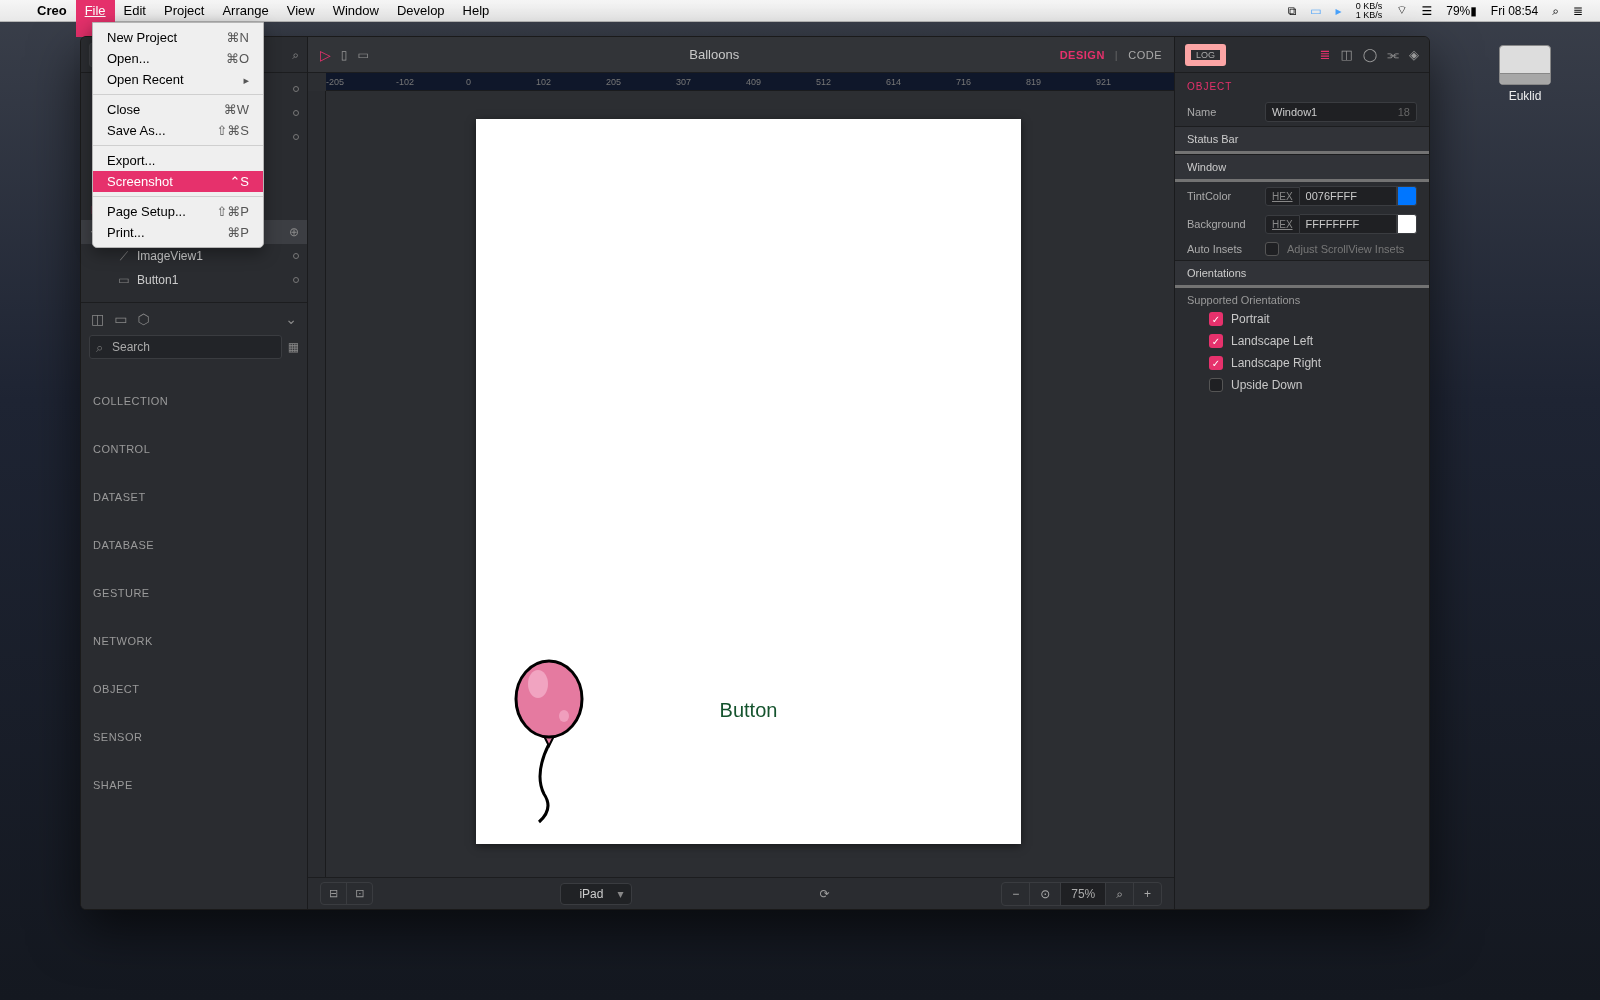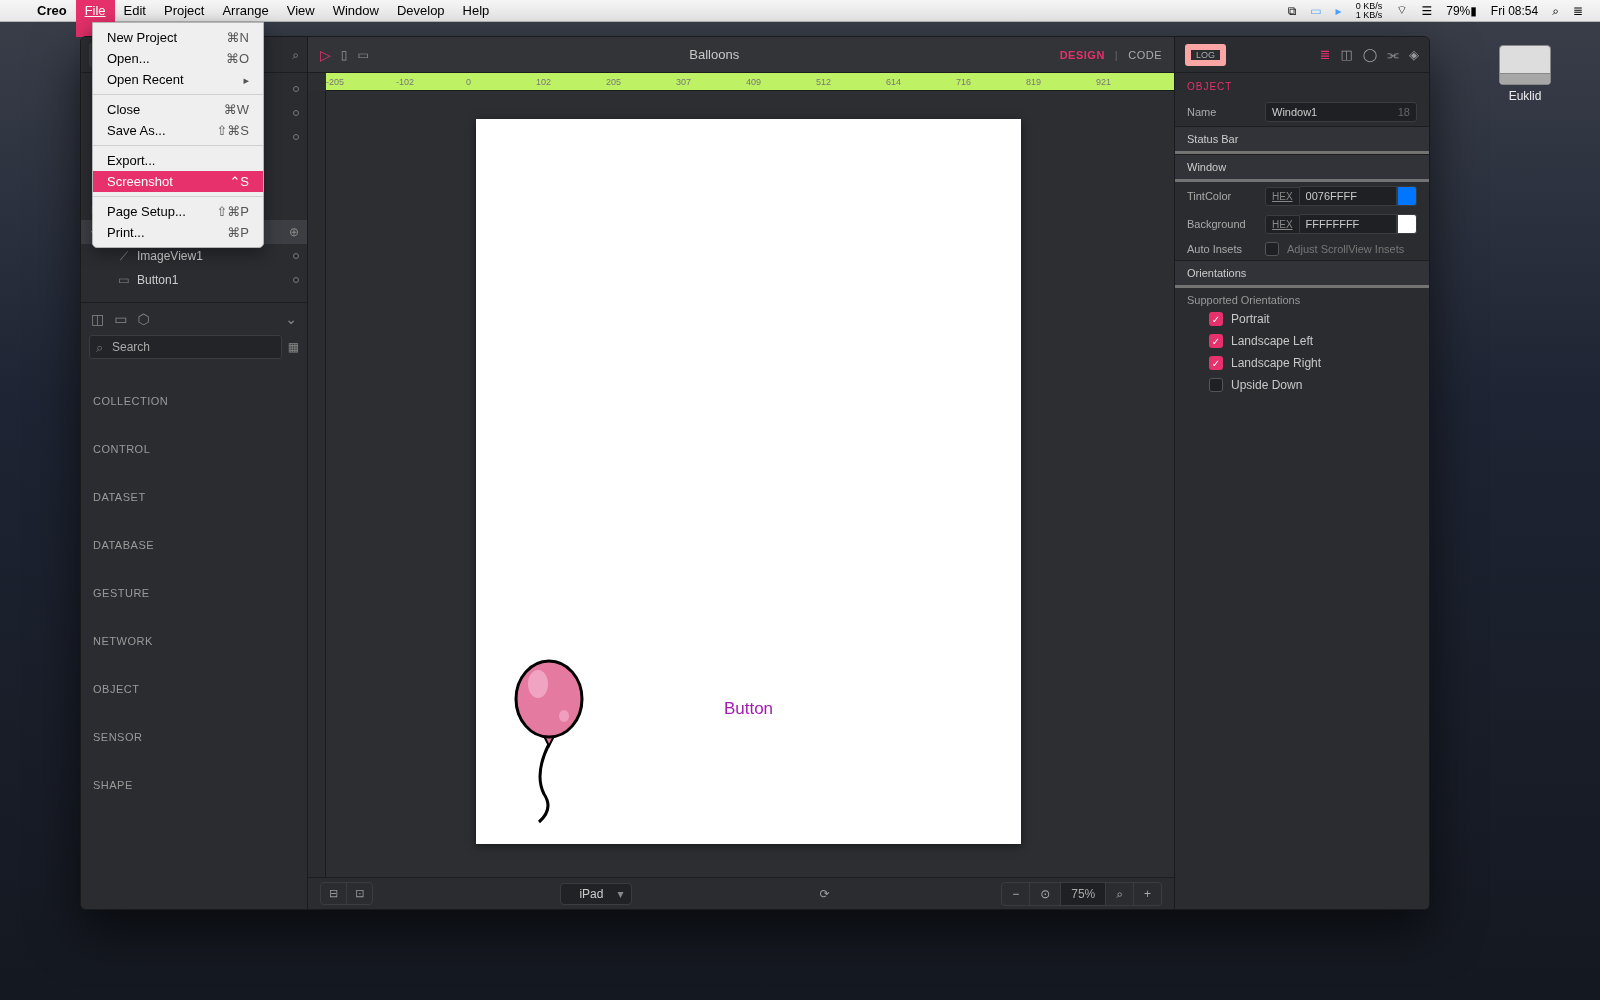--- a/index.html
+++ b/index.html
@@ -45,25 +45,25 @@
   
   .center { flex:1; display:flex; flex-direction:column; background:#323438; position:relative;}
   .center .topbar { height:36px; border-bottom:1px solid #1c1d1f; display:flex; align-items:center; padding:0 12px; gap:10px;}
   .center .topbar .title{ flex:1; text-align:center; color:#c9c9c9; font-size:13px;}
   .modes { margin-left:auto; display:flex; gap:10px; font-size:11px; letter-spacing:.5px;}
   .modes .des{ color:#e6316c; font-weight:600;}
   .modes .sep{color:#666;}
   .modes .cod{ color:#aaa;}
   .play{color:#e6316c;font-size:14px;}
   .canvas-area { flex:1; position:relative; background:#2c2e32; overflow:hidden;}
-  .ruler-h{position:absolute;top:0;left:18px;right:0;height:18px;background:#bef264;border-bottom:1px solid #1a1b1d;display:flex;align-items:center;font-size:9px;color:#777;}
+  .ruler-h{position:absolute;top:0;left:18px;right:0;height:18px;background:#0f172a;border-bottom:1px solid #1a1b1d;display:flex;align-items:center;font-size:9px;color:#777;}
   .ruler-h span{width:70px;display:inline-block;text-align:left;}
   .ruler-v{position:absolute;top:18px;left:0;bottom:0;width:18px;background:#2a2c30;border-right:1px solid #1a1b1d;}
   .artboard { position:absolute; left:168px; top:46px; width:545px; height:725px; background:#fff; box-shadow:0 2px 8px rgba(0,0,0,.5);}
-  .btn-text{ position:absolute; left:50%; top:580px; transform:translateX(-50%); color:#a21caf; font-size:17px;}
+  .btn-text{ position:absolute; left:50%; top:580px; transform:translateX(-50%); color:#14532d; font-size:20px;}
   .balloon{ position:absolute; left:38px; bottom:20px; }
   .center .bottombar { height:32px; border-top:1px solid #1c1d1f; background:#2a2c30; display:flex; align-items:center; padding:0 12px; gap:10px;}
   .device-select{ margin:0 auto; background:#202225; border:1px solid #3a3c40; border-radius:4px; padding:3px 28px 3px 18px; color:#ccc; position:relative; font-size:12px;}
   .device-select::after{content:"▾";position:absolute;right:8px;color:#888;}
   .zoomgrp{display:flex;align-items:center;gap:0;border:1px solid #3a3c40;border-radius:4px;overflow:hidden;}
   .zoomgrp span{padding:4px 10px;border-right:1px solid #3a3c40;color:#aaa;font-size:12px;}
   .zoomgrp span:last-child{border-right:none;}
   .sm-btn-group{display:flex;border:1px solid #3a3c40;border-radius:4px;overflow:hidden;}
   .sm-btn-group span{padding:4px 8px;color:#999;border-right:1px solid #3a3c40;font-size:11px;}
   .sm-btn-group span:last-child{border-right:none;}

